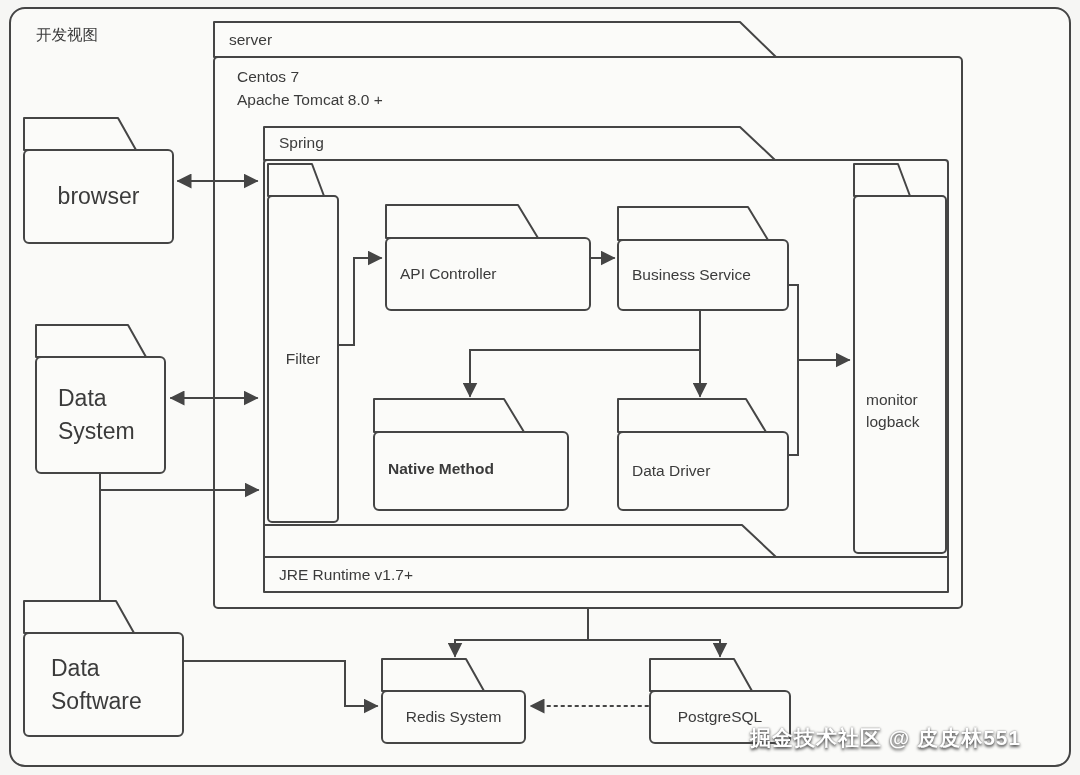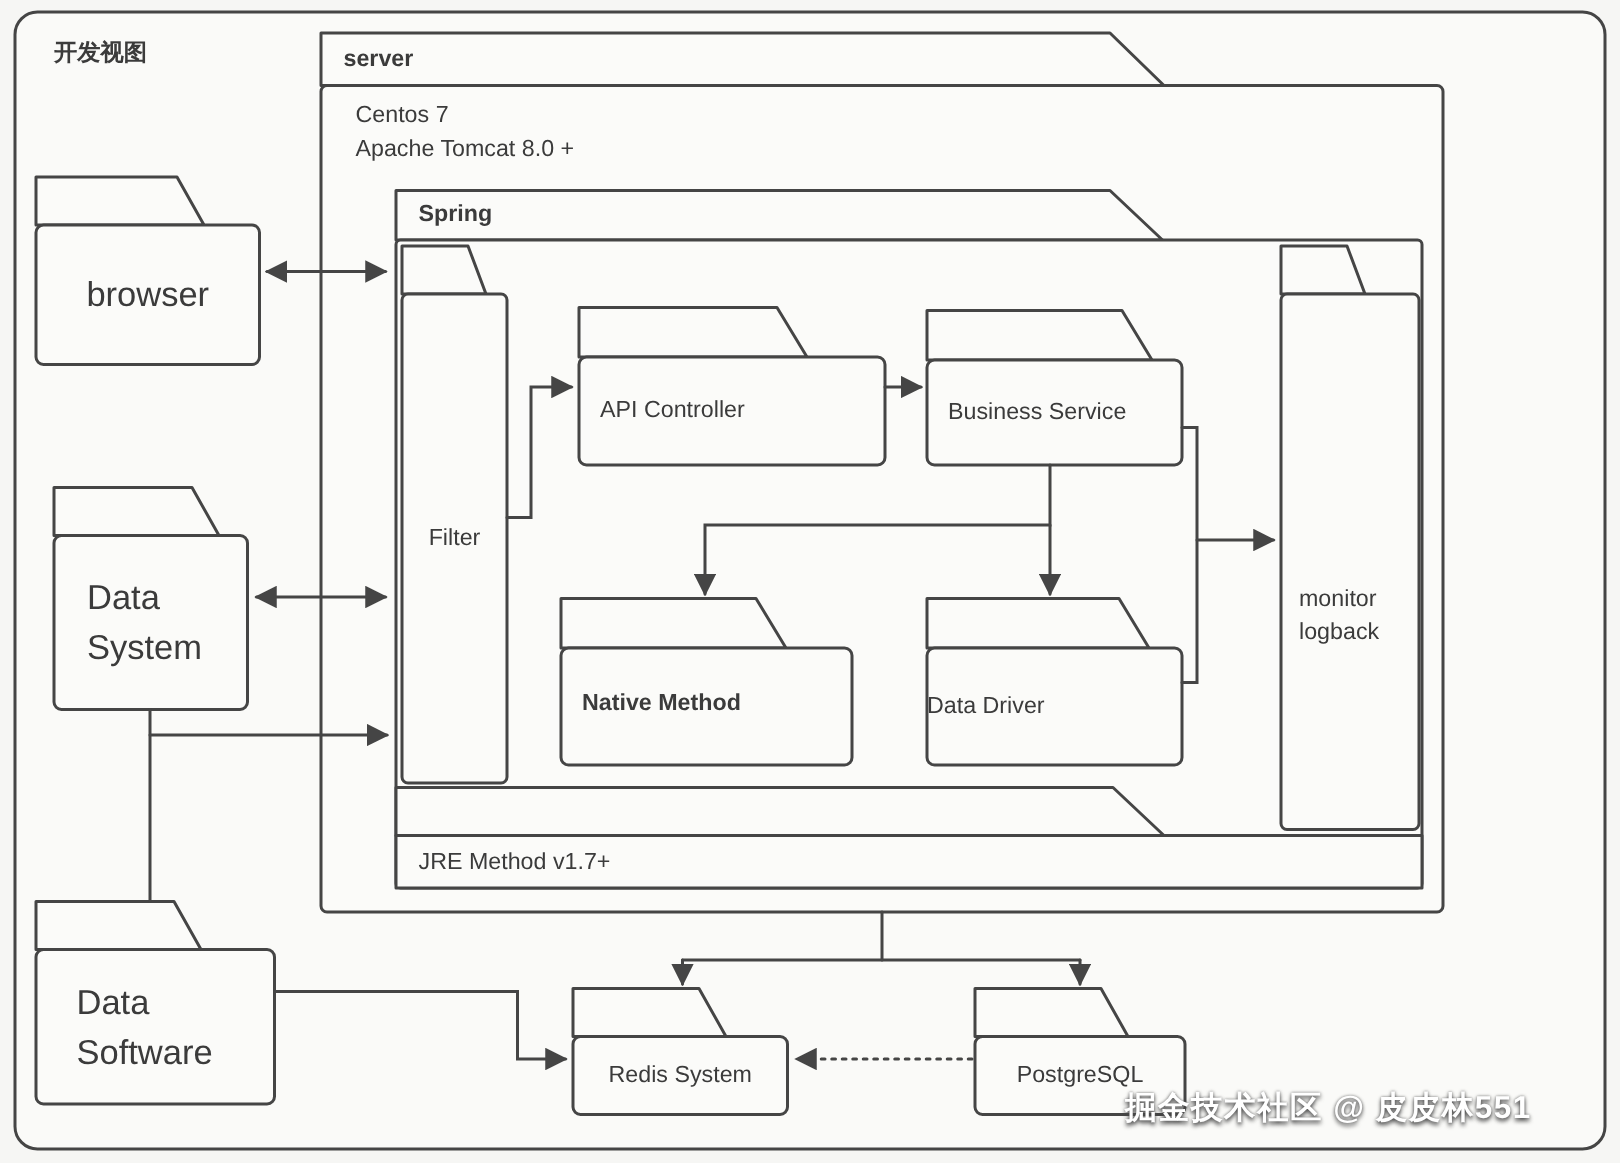--- a/index.html
+++ b/index.html
@@ -7,21 +7,21 @@
   body { font-family: "Liberation Sans", "DejaVu Sans", sans-serif; color: #3b3b3b; }
   .canvas {
     position: relative;
     width: 1080px;
     height: 775px;
     background: #f6f6f4;
     overflow: hidden;
   }
   .canvas svg { position: absolute; left: 0; top: 0; }
   .lbl { position: absolute; color: #3b3b3b; }
-  .bold { font-weight: bold; }
+  .bold { font-weight: normal; }
   .cc { display: flex; align-items: center; justify-content: center; text-align: left; }
   .cl { display: flex; align-items: center; justify-content: flex-start; }
   .f15 { font-size: 15.5px; }
   .f23 { font-size: 23px; }
   .wrapbox { line-height: 1.42; }
   .watermark {
     position: absolute;
     left: 750px; top: 724px;
     font-size: 21px;
     font-weight: bold;
@@ -115,27 +115,27 @@
   <div class="lbl bold f15" style="left:229px; top:31px;">server</div>
   <div class="lbl f15" style="left:237px; top:68px;">Centos 7</div>
   <div class="lbl f15" style="left:237px; top:91px;">Apache Tomcat 8.0 +</div>
   <div class="lbl bold f15" style="left:279px; top:134px;">Spring</div>
 
   <div class="lbl cc f15" style="left:268px; top:196px; width:70px; height:326px;">Filter</div>
 
   <div class="lbl cl f15" style="left:618px; top:240px; width:170px; height:70px; padding-left:14px;">Business Service</div>
   <div class="lbl cl f15" style="left:386px; top:238px; width:204px; height:72px; padding-left:14px;">API Controller</div>
   <div class="lbl cl f15" style="left:374px; top:432px; width:194px; height:74px; padding-left:14px;font-weight:bold;">Native Method</div>
-  <div class="lbl cl f15" style="left:618px; top:432px; width:170px; height:78px; ">Data Driver</div>
+  <div class="lbl cl f15" style="left:618px; top:432px; width:170px; height:78px; padding-left:14px;">Data Driver</div>
 
   <div class="lbl cc f15" style="left:854px; top:196px; width:92px; height:357px;margin-top:36px;">
     <span class="wrapbox" style="display:inline-block; width:68px;">monitor logback</span>
   </div>
 
-  <div class="lbl cl f15" style="left:279px; top:557px; width:400px; height:35px;">JRE Method v1.7+</div>
+  <div class="lbl cl f15" style="left:279px; top:557px; width:400px; height:35px;">JRE Runtime v1.7+</div>
 
   <div class="lbl cc f23" style="left:24px; top:150px; width:149px; height:93px;">browser</div>
 
   <div class="lbl cc f23" style="left:36px; top:357px; width:129px; height:116px;border-radius:30px;">
     <span class="wrapbox" style="display:inline-block; width:85px;">Data System</span>
   </div>
 
   <div class="lbl cc f23" style="left:24px; top:633px; width:159px; height:103px;">
     <span class="wrapbox" style="display:inline-block; width:105px;">Data Software</span>
   </div>

